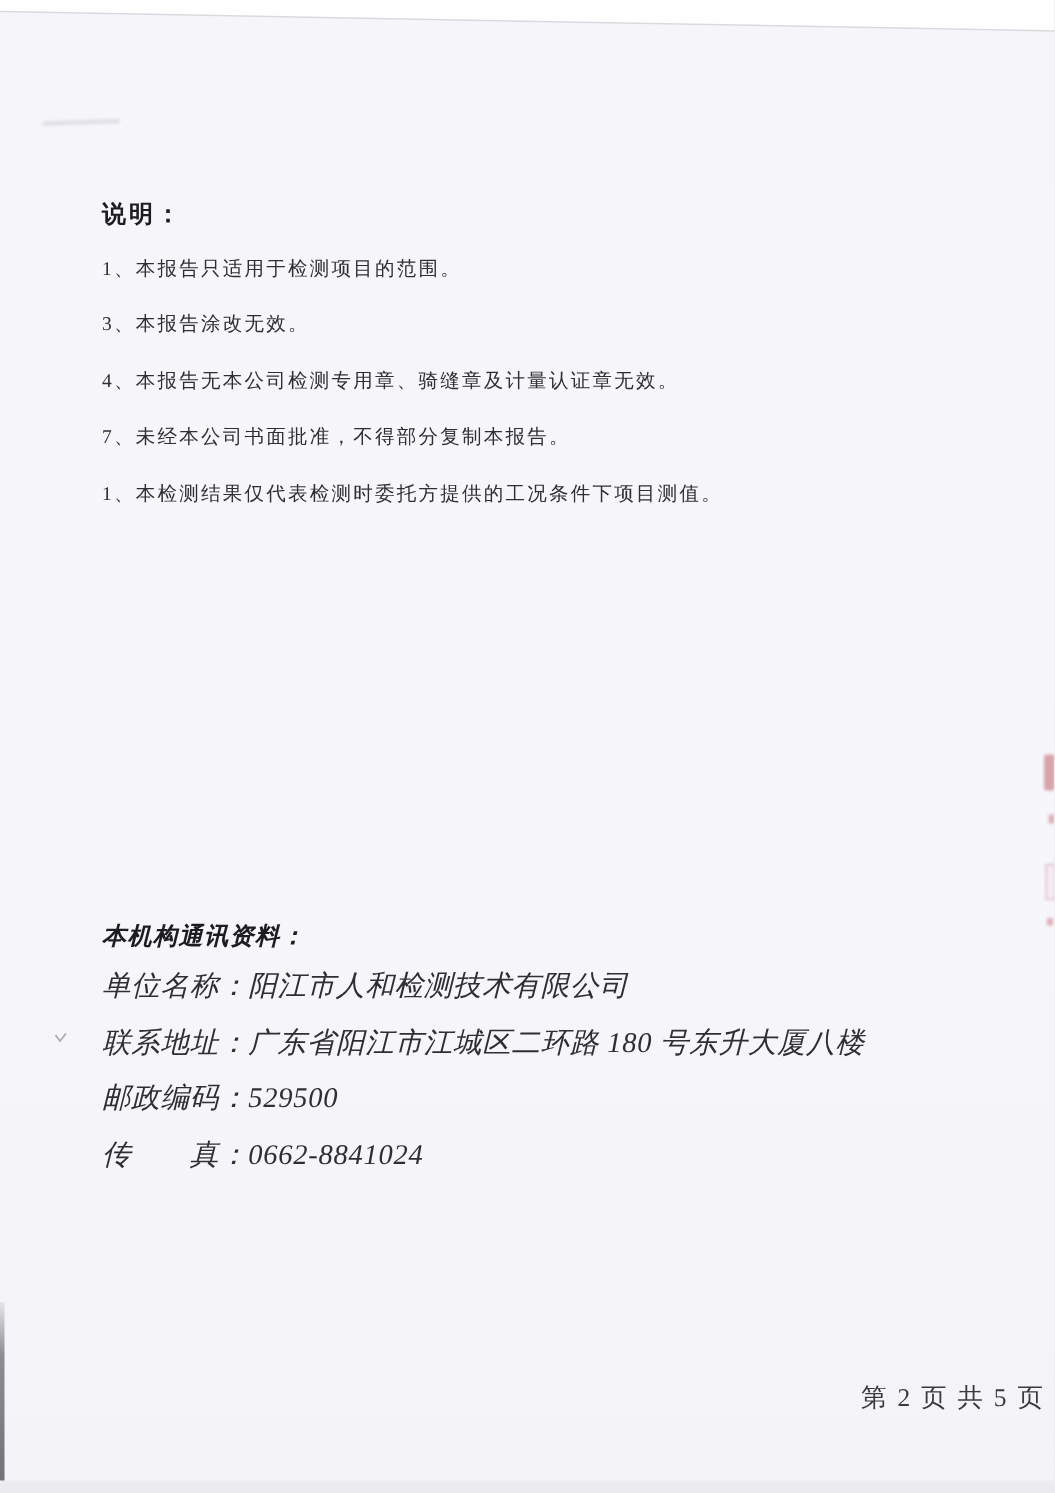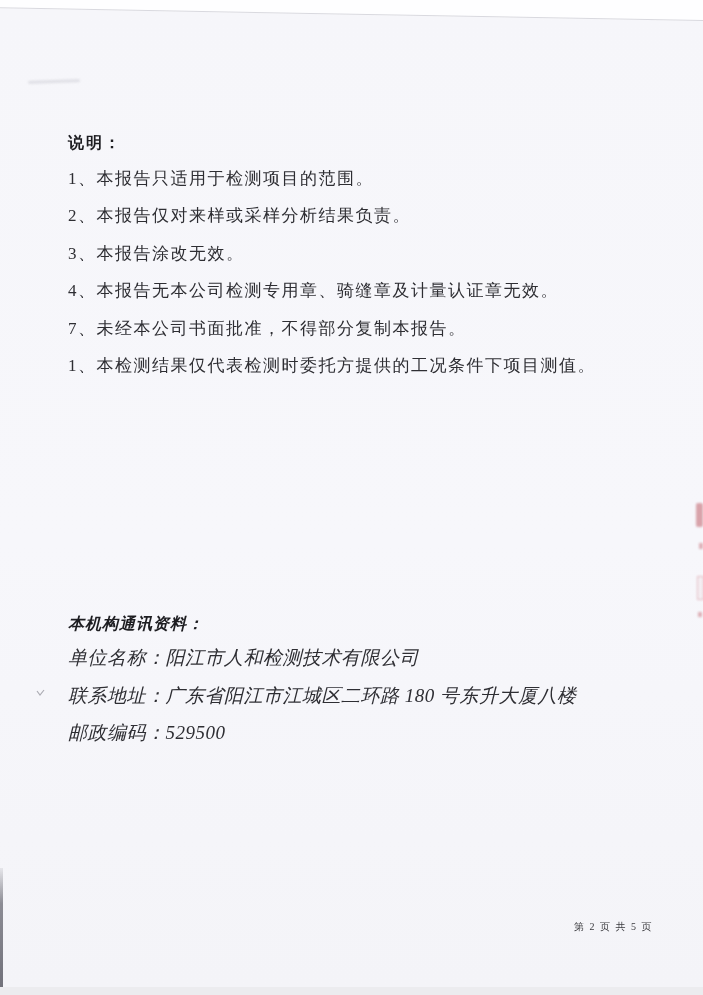--- a/index.html
+++ b/index.html
@@ -45,66 +45,66 @@
   .pen-mark{position:absolute;left:36px;top:684px;opacity:.8;}
   
   .sec-title{
     margin:0;font-size:16px;font-weight:bold;
     letter-spacing:2px;color:#1d1d21;
   }
   .notes{position:absolute;left:68px;top:133px;}
   .notes-items{margin-top:6px;}
   .notes-items p{
     margin:0;line-height:37.4px;
-    font-size:17px;letter-spacing:1.5px;
+    font-size:13px;letter-spacing:1.5px;
   }
   .contact{position:absolute;left:68px;top:614px;font-style:italic;}
   .contact-title{letter-spacing:1px;}
   .contact-rows{margin-top:4px;}
   .contact-rows p{
     margin:0;line-height:37.6px;
     font-size:19px;letter-spacing:.5px;
   }
   .page-footer{
     position:absolute;left:574px;top:920px;
-    font-size:10px;letter-spacing:1.5px;color:#3a3a3e;
+    font-size:17px;letter-spacing:1.5px;color:#3a3a3e;
   }
 </style>
 </head>
 <body>
 
 <div class="scan">
 
   <div class="top-edge"></div>
   <div class="smudge"></div>
 
   <section class="notes">
     <h2 class="sec-title">说明：</h2>
     <div class="notes-items">
       <p>1、本报告只适用于检测项目的范围。</p>
-      <p>2、本报告仅对来样或采样分析结果负责。</p>
       <p>3、本报告涂改无效。</p>
       <p>4、本报告无本公司检测专用章、骑缝章及计量认证章无效。</p>
       <p>7、未经本公司书面批准，不得部分复制本报告。</p>
       <p>1、本检测结果仅代表检测时委托方提供的工况条件下项目测值。</p>
     </div>
   </section>
 
   <div class="pen-mark">
     <svg width="10" height="9" viewBox="0 0 10 9">
       <polyline points="1,2 4,6 8,1" fill="none" stroke="#9a9aa2" stroke-width="1.2"></polyline>
     </svg>
   </div>
 
   <section class="contact">
     <h2 class="sec-title contact-title">本机构通讯资料：</h2>
     <div class="contact-rows">
       <p>单位名称：阳江市人和检测技术有限公司</p>
       <p>联系地址：广东省阳江市江城区二环路 180 号东升大厦八楼</p>
       <p>邮政编码：529500</p>
+      <p>传　　真：0662-8841024</p>
     </div>
   </section>
 
   <div class="seal-frag">
     <i class="s1"></i>
       <i class="s2"></i>
       <i class="s3"></i>
       <i class="s4"></i>
   </div>
 

